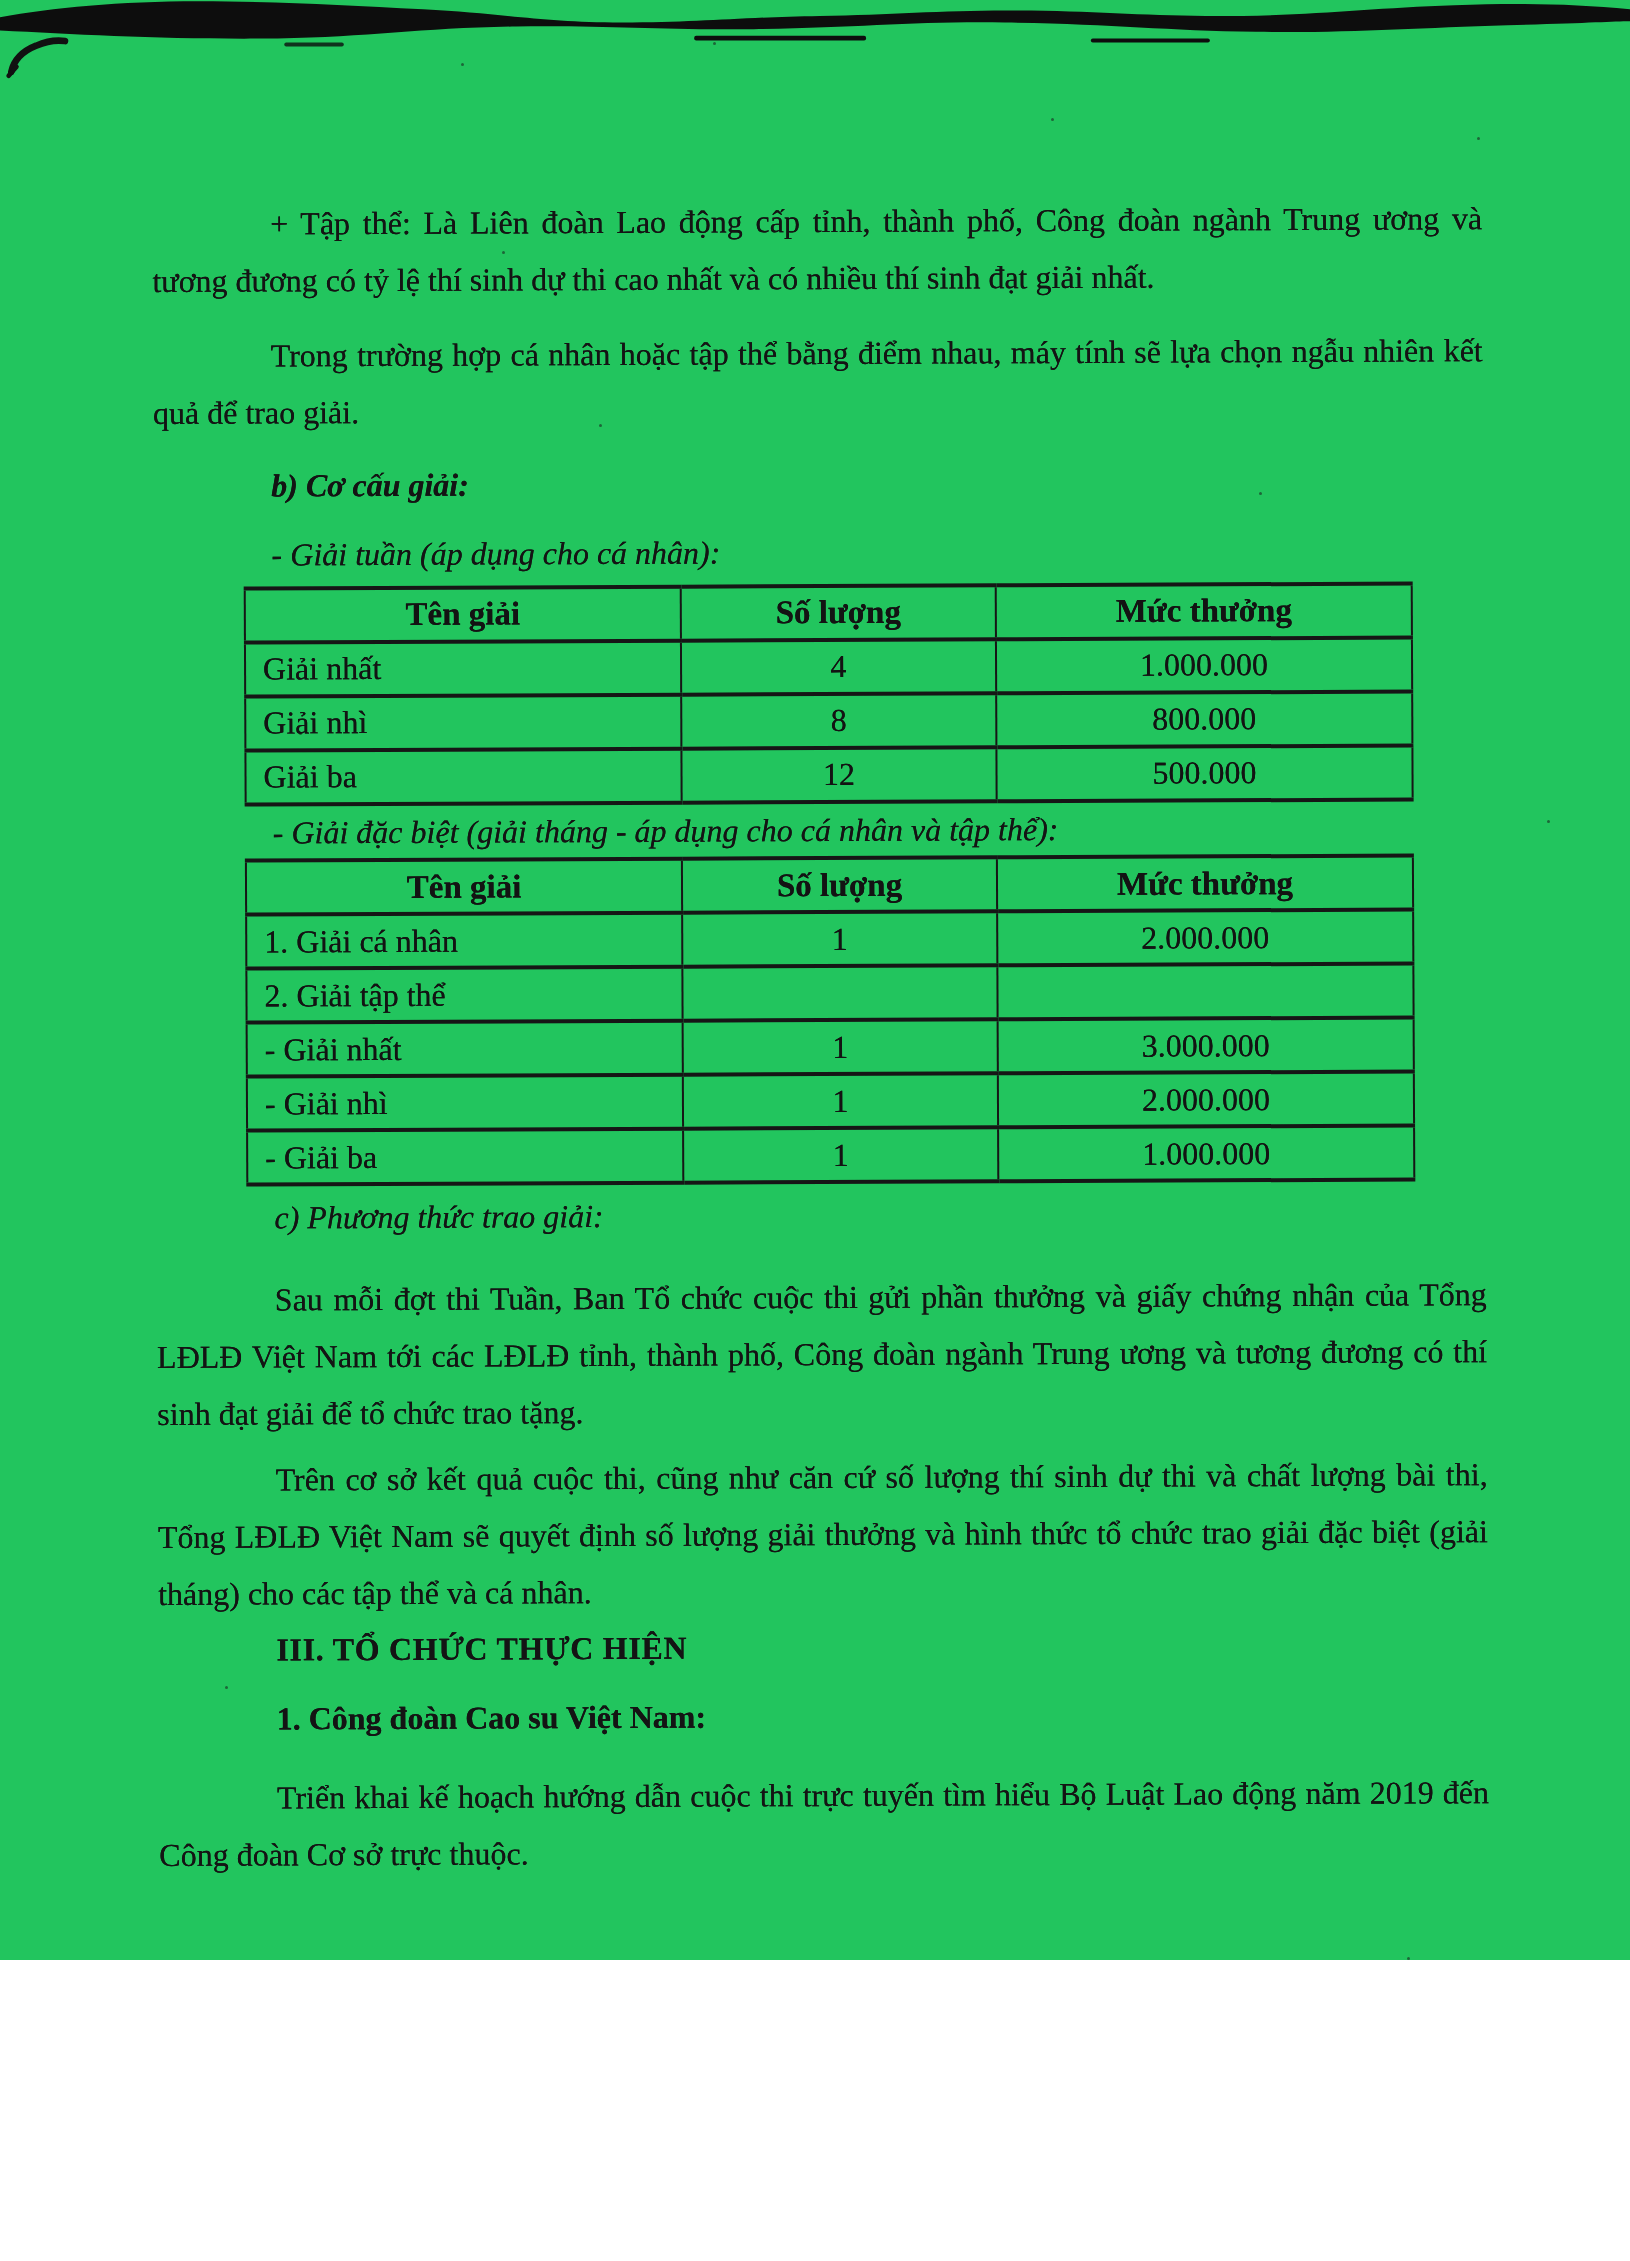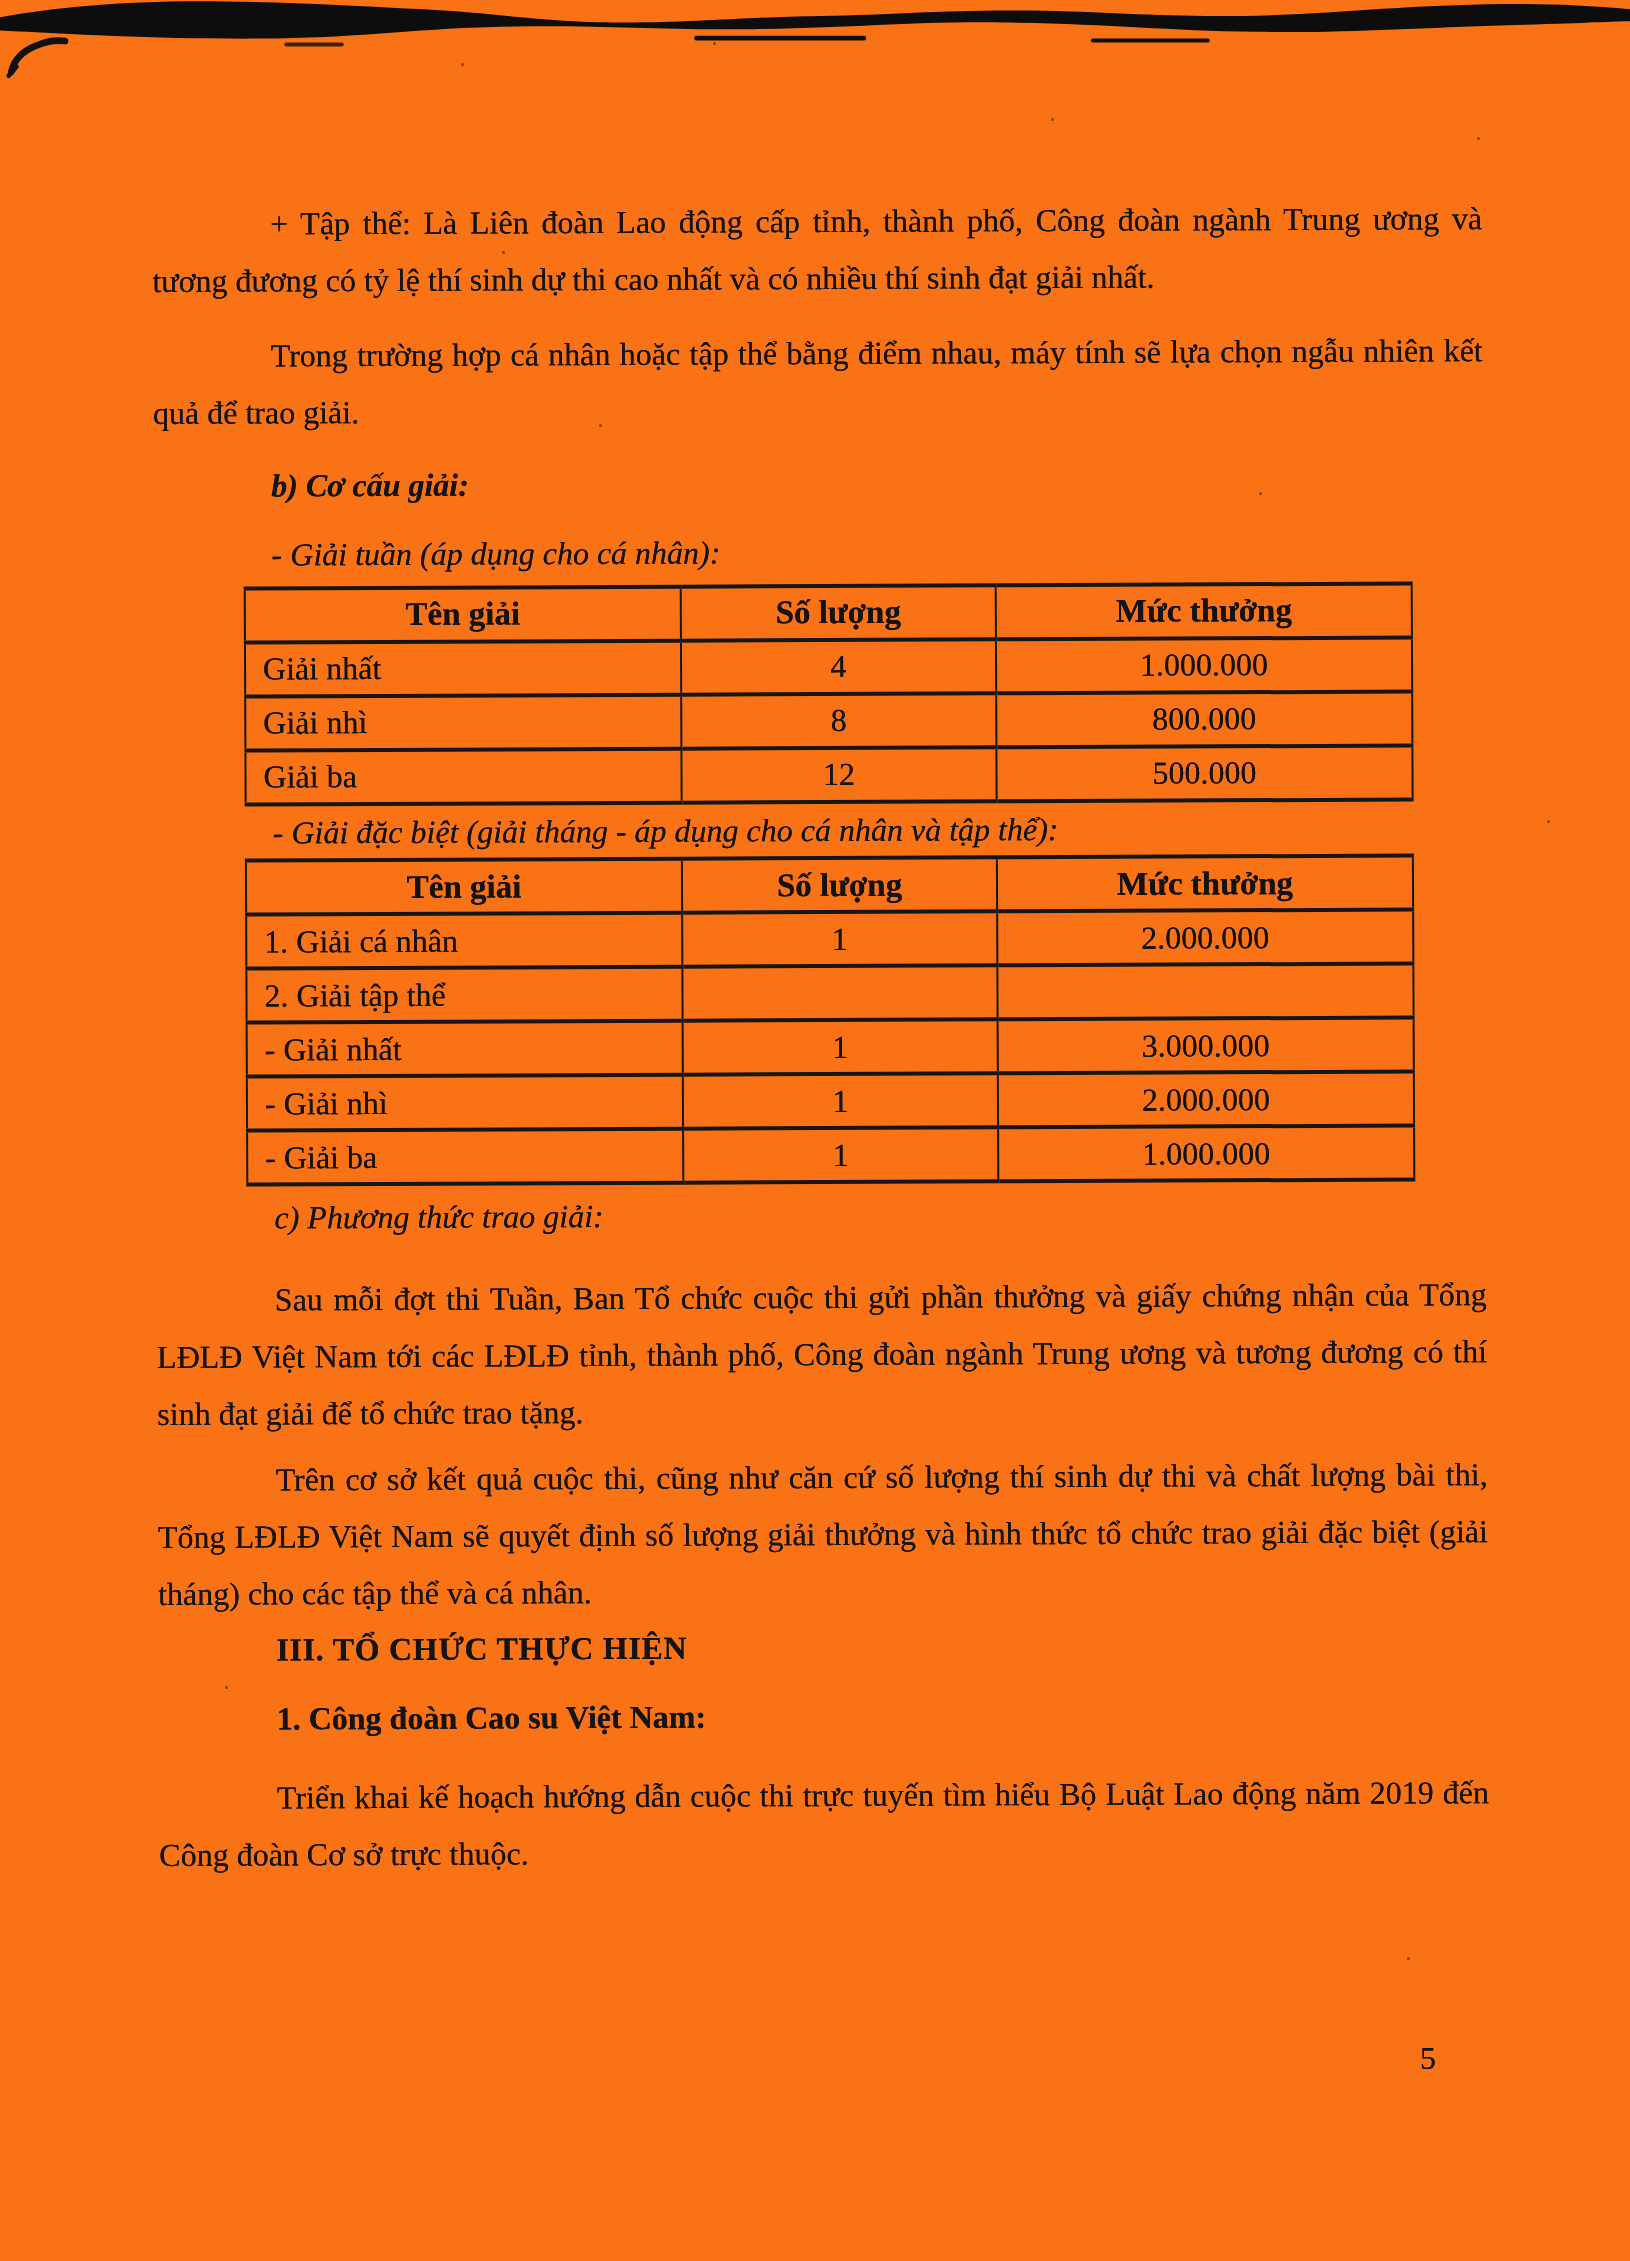--- a/index.html
+++ b/index.html
@@ -3,22 +3,22 @@
 <meta charset="utf-8">
 <style>
   html, body {
     margin: 0;
     padding: 0;
     background: #ffffff;
   }
   .page {
     position: relative;
     width: 1631px;
-    height: 2261px;
-    background: #f97316;
+    height: 1960px;
+    background: #22c55e;
     overflow: hidden;
     font-family: "Liberation Serif", "DejaVu Serif", serif;
     color: #141414;
   }
   .top-artifact {
     position: absolute;
     top: 0; left: 0;
     width: 1631px; height: 53px;
   }
   .pen-mark {

